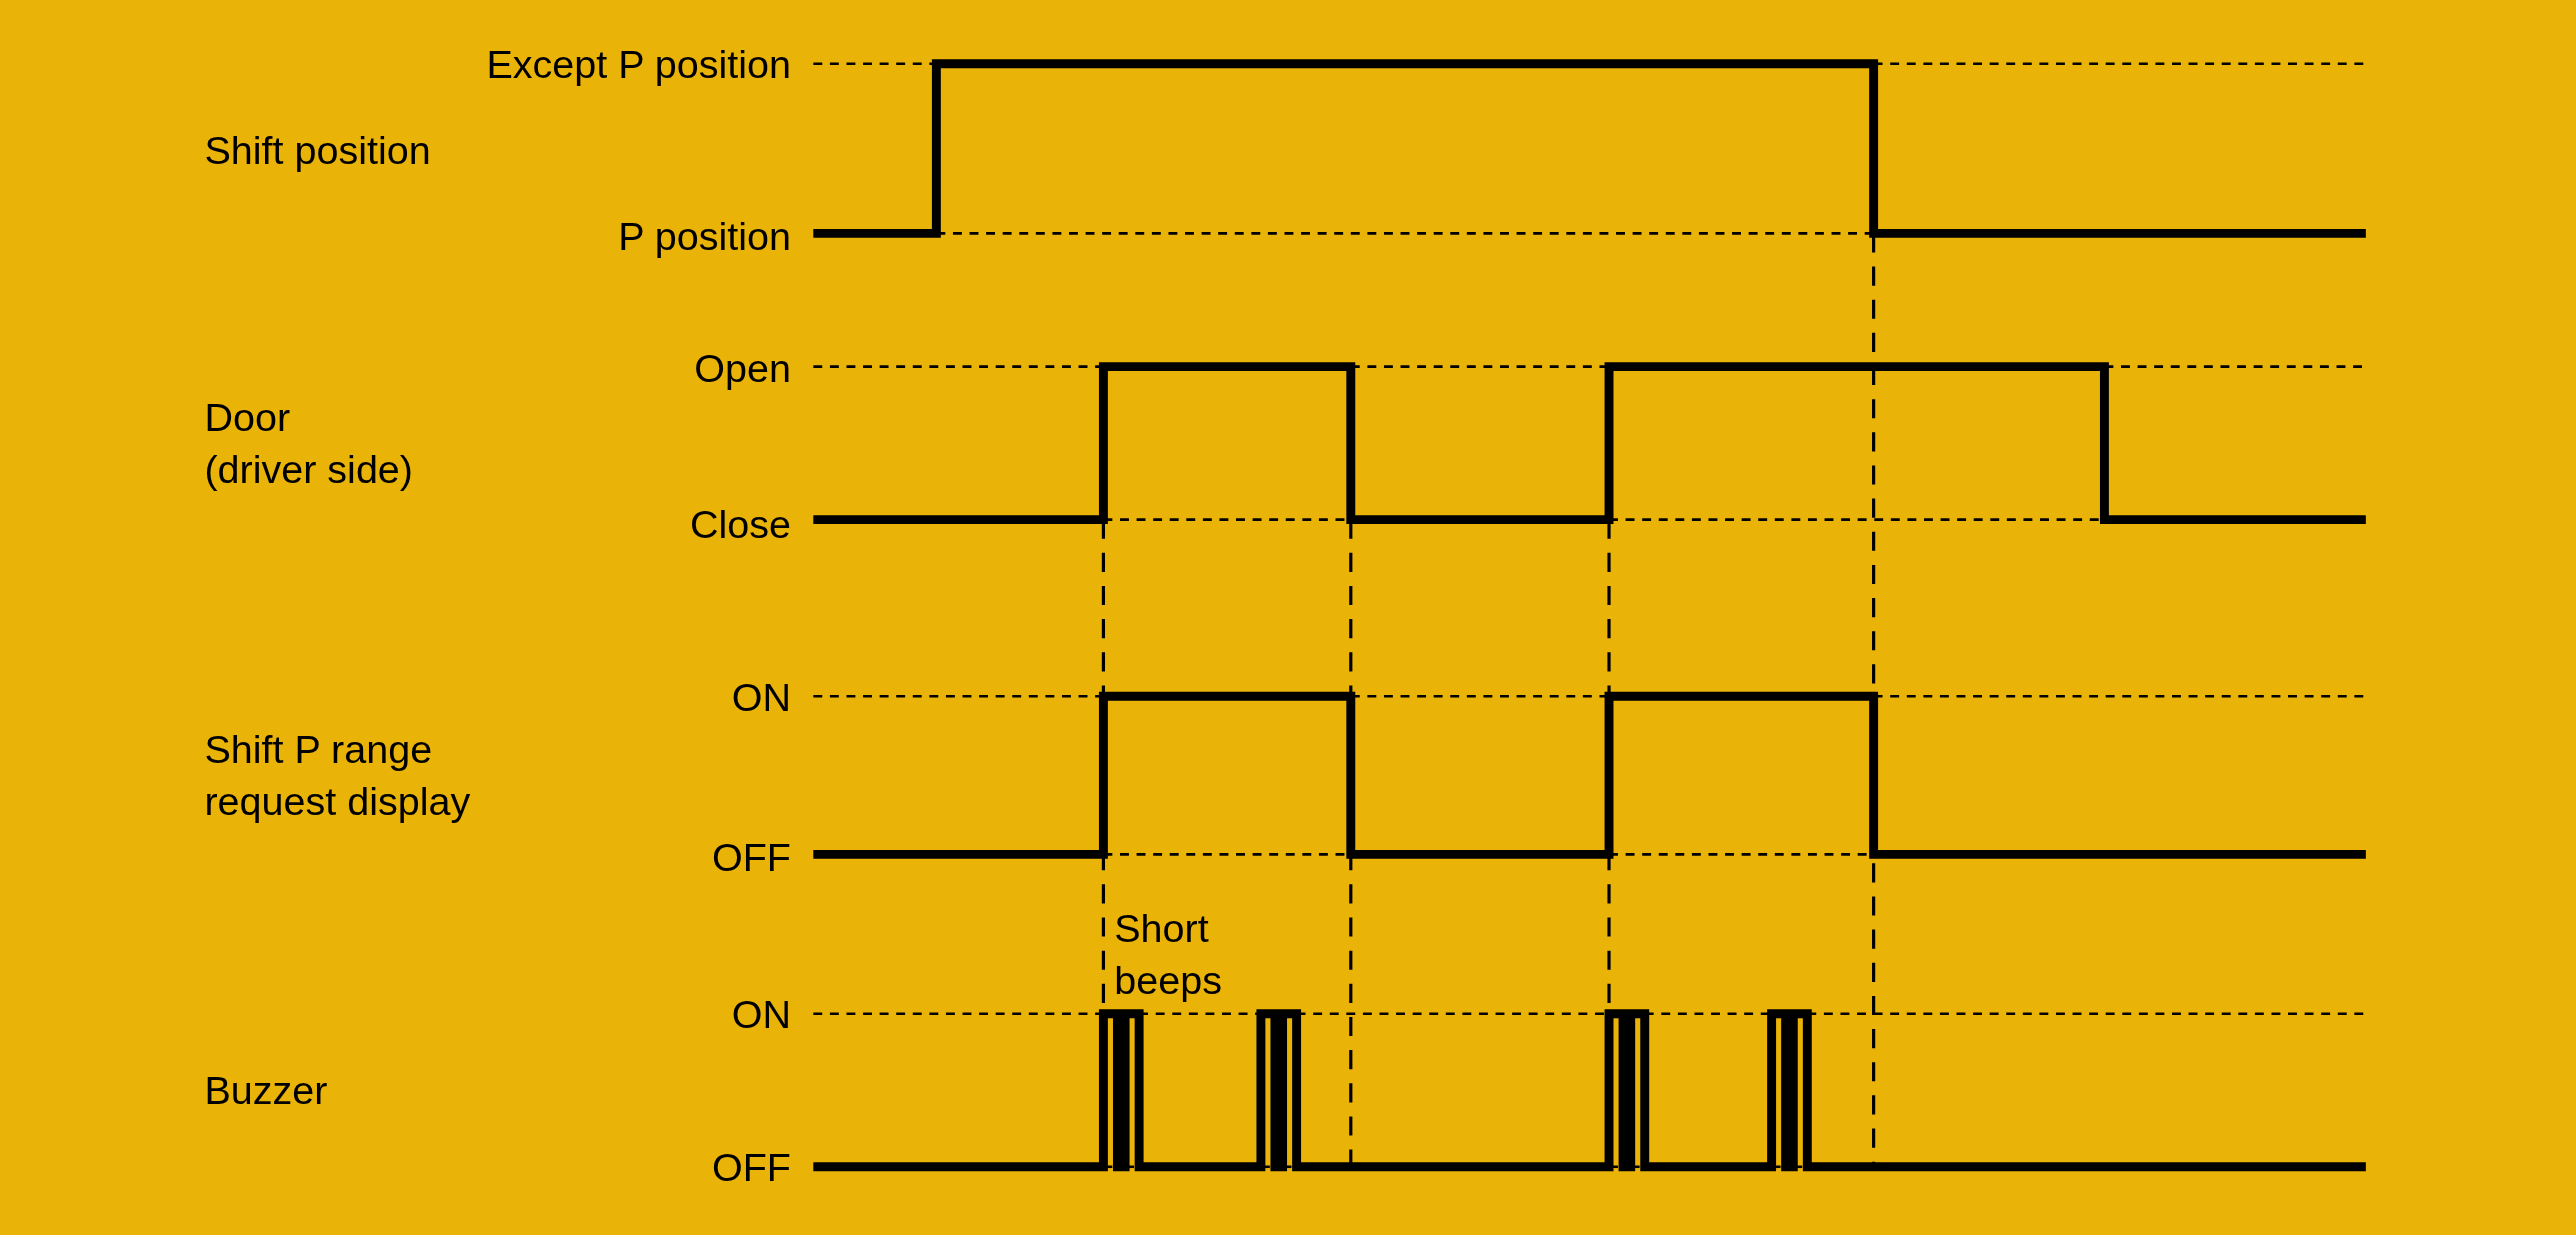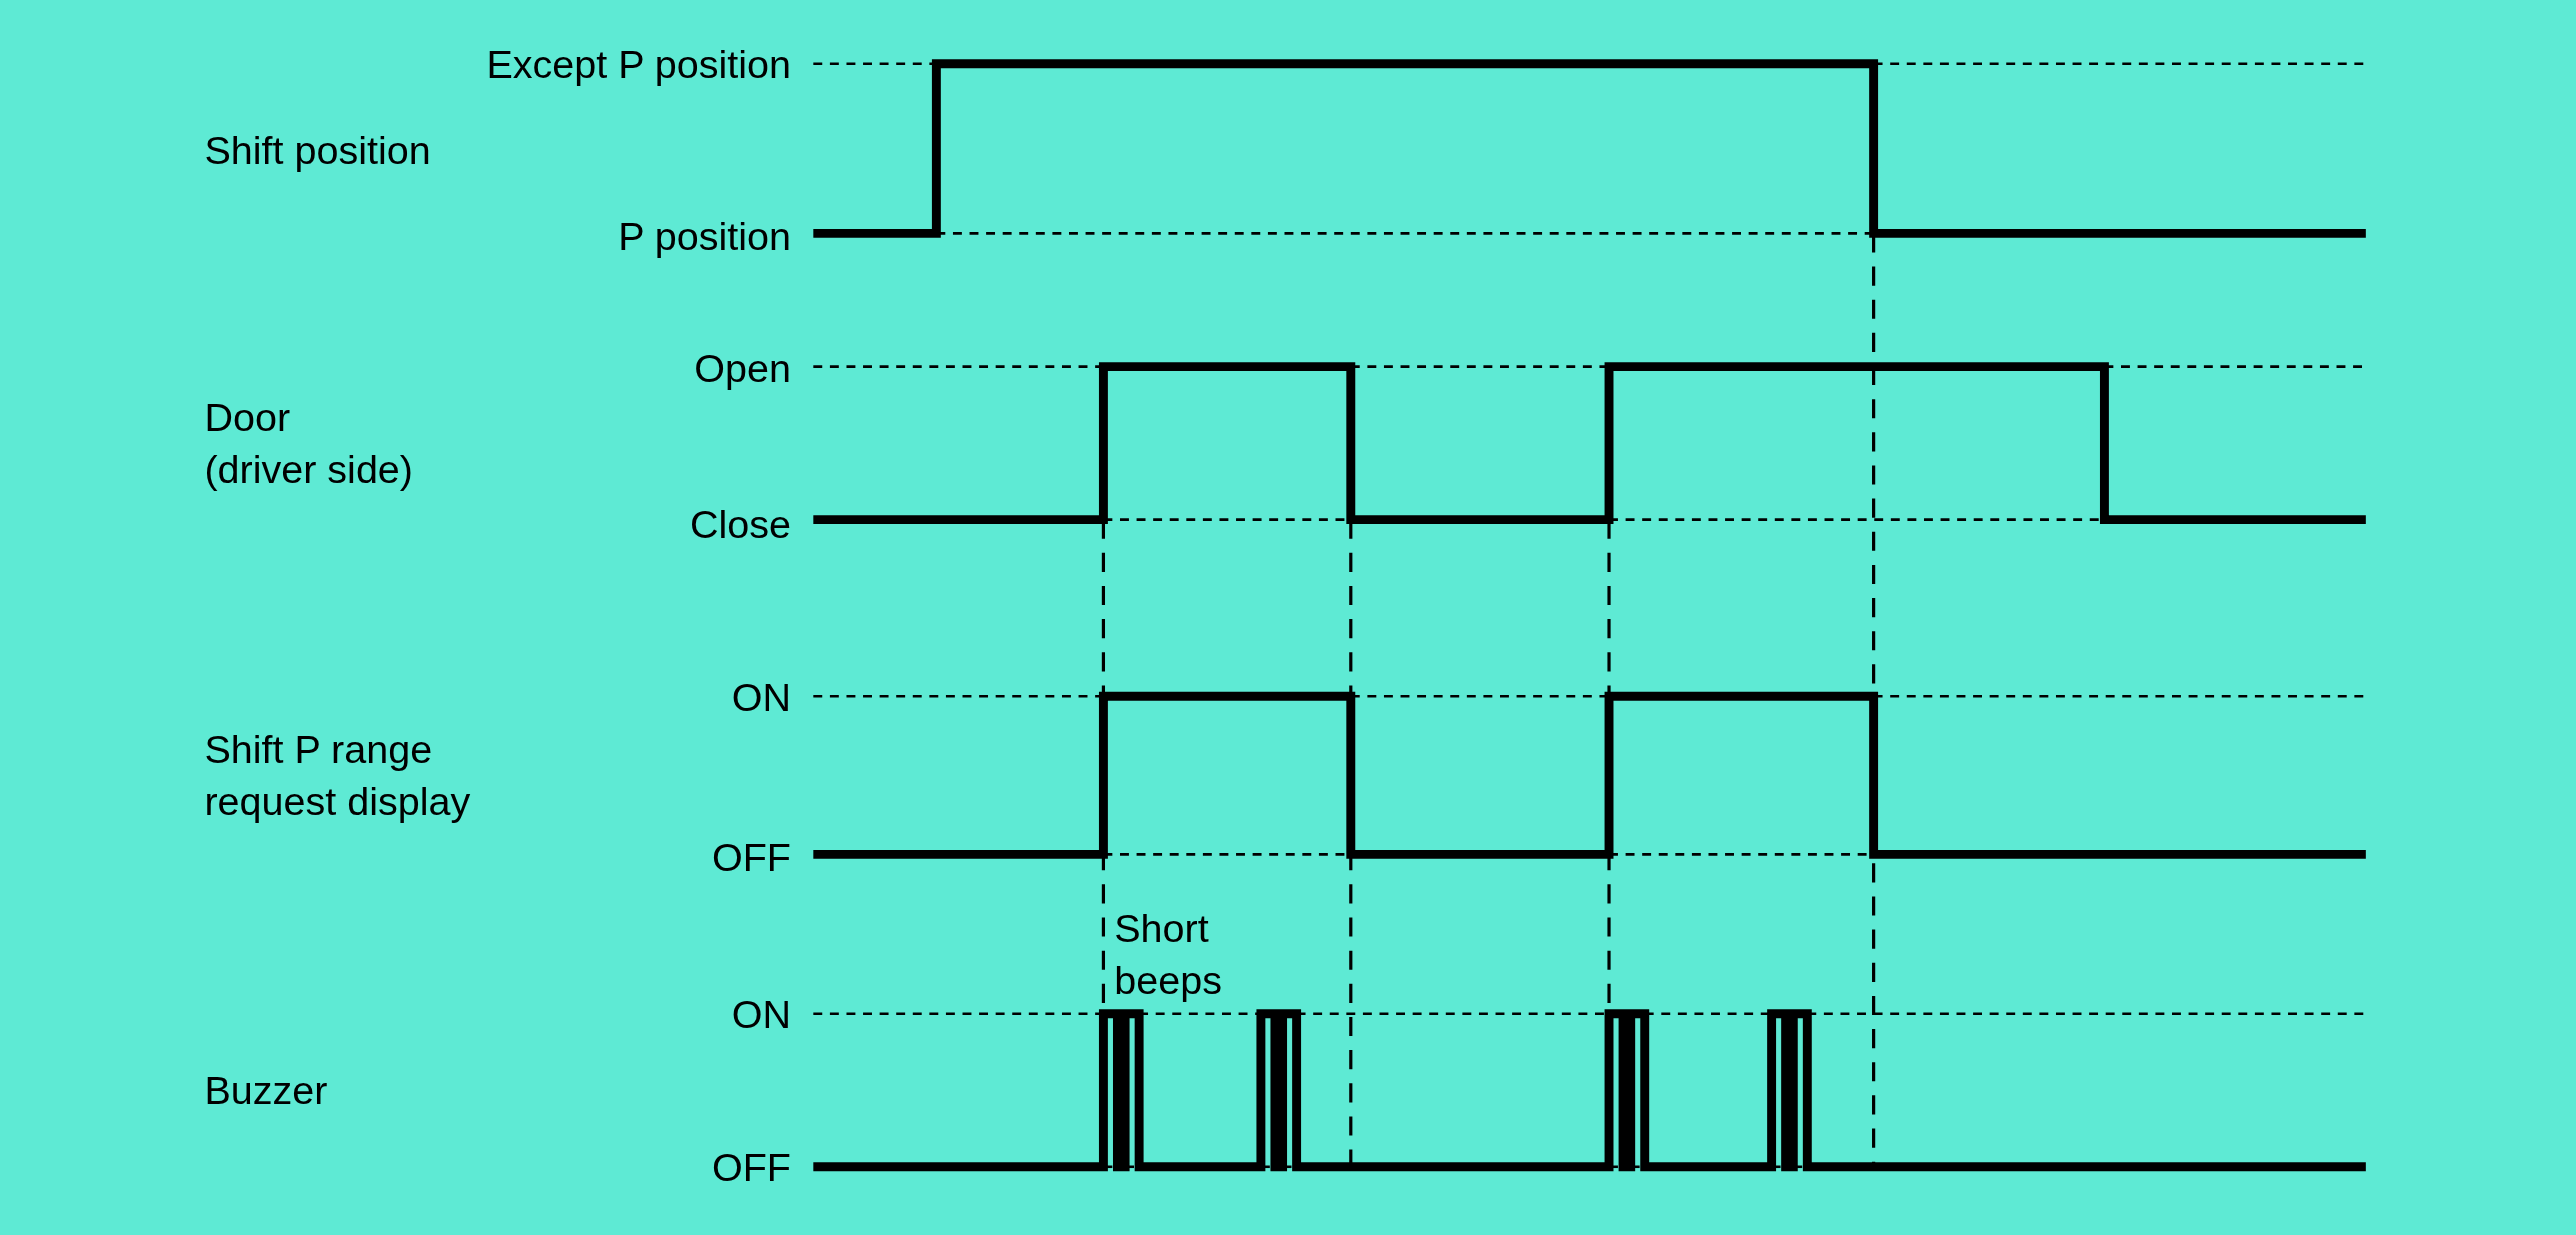--- a/index.html
+++ b/index.html
@@ -7,21 +7,21 @@
     padding: 0;
     background: #ffffff;
     width: 2576px;
     height: 1235px;
     overflow: hidden;
   }
   #stage {
     position: relative;
     width: 2576px;
     height: 1235px;
-    background: #5eead4;
+    background: #eab308;
   }
   svg { display: block; }
   text {
     font-family: "Liberation Sans", "DejaVu Sans", sans-serif;
     font-size: 62px;
     fill: #000000;
   }
   .guide {
     stroke: #000000;
     stroke-width: 4;

